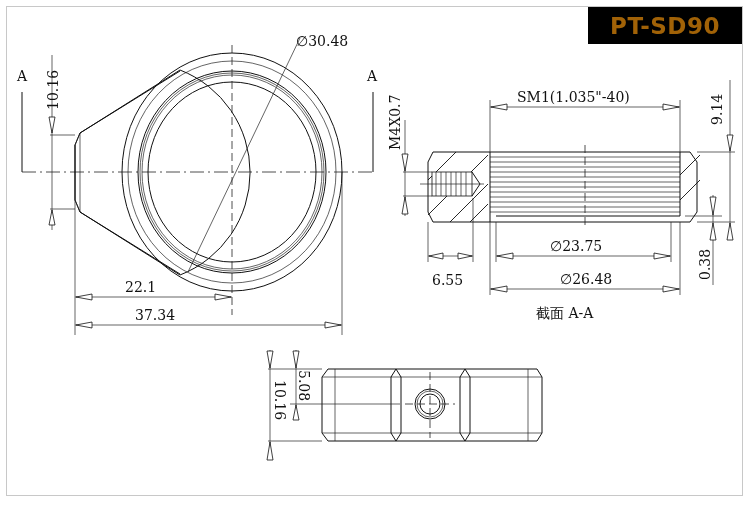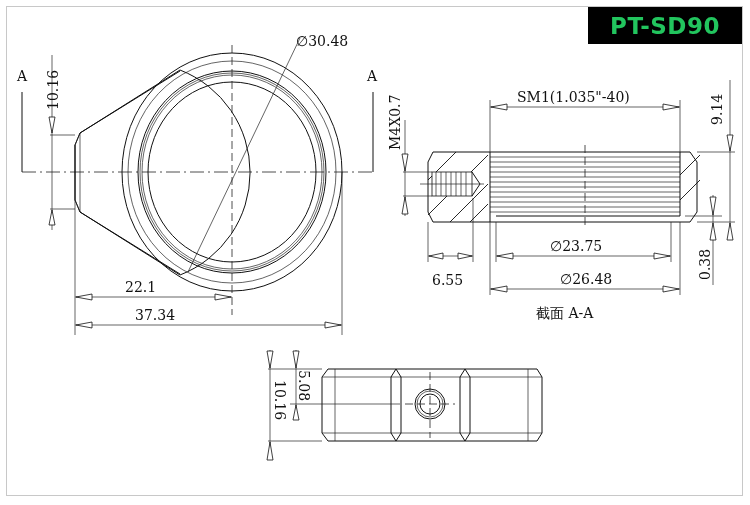--- a/index.html
+++ b/index.html
@@ -1,18 +1,18 @@
 <!DOCTYPE html>
 <html><head>
 <meta charset="utf-8">
 <style>
   html, body { margin:0; padding:0; background:#fff; }
   body { width:750px; height:505px; position:relative; overflow:hidden; font-family:"DejaVu Sans", sans-serif; }
   .frame { position:absolute; left:6px; top:6px; width:737px; height:490px; border:1px solid #c8c8c8; box-sizing:border-box; }
-  .title-box { position:absolute; left:588px; top:7px; width:154px; height:37px; background:#000; color:#22c55e;
+  .title-box { position:absolute; left:588px; top:7px; width:154px; height:37px; background:#000; color:#a16207;
     font-family:"DejaVu Sans", sans-serif; font-weight:bold; font-size:23px; display:flex; align-items:center; justify-content:center; letter-spacing:0.5px; }
   svg { position:absolute; left:0; top:0; }
   .dim { font-family:"DejaVu Serif", serif; font-size:14px; fill:#111; }
   .ln { stroke:#111; stroke-width:1; fill:none; }
   .thin { stroke:#222; stroke-width:0.7; fill:none; }
   .center { stroke:#222; stroke-width:0.8; fill:none; stroke-dasharray:14 4 2 4; }
   .dash { stroke:#222; stroke-width:0.8; fill:none; stroke-dasharray:8 4; }
   .arr { fill:#fff; stroke:#111; stroke-width:0.8; }
   .hatch { stroke:#111; stroke-width:0.9; }
 </style>

